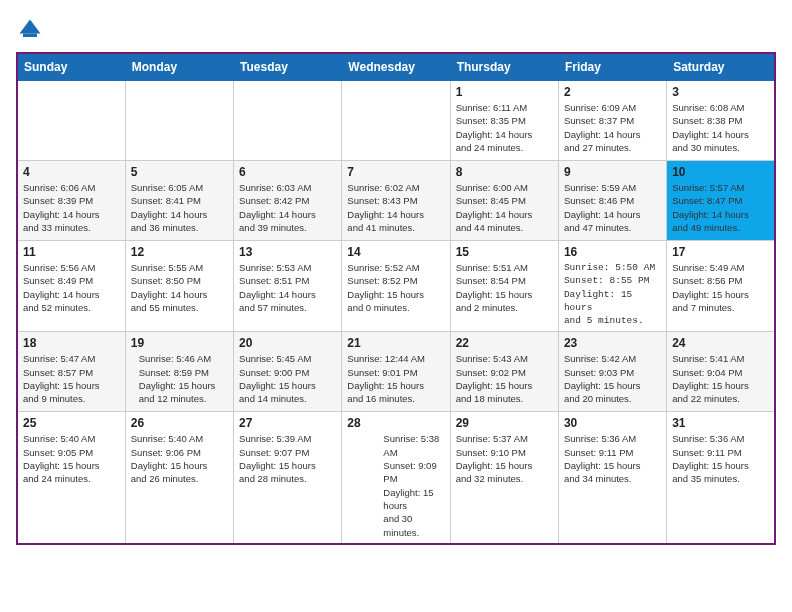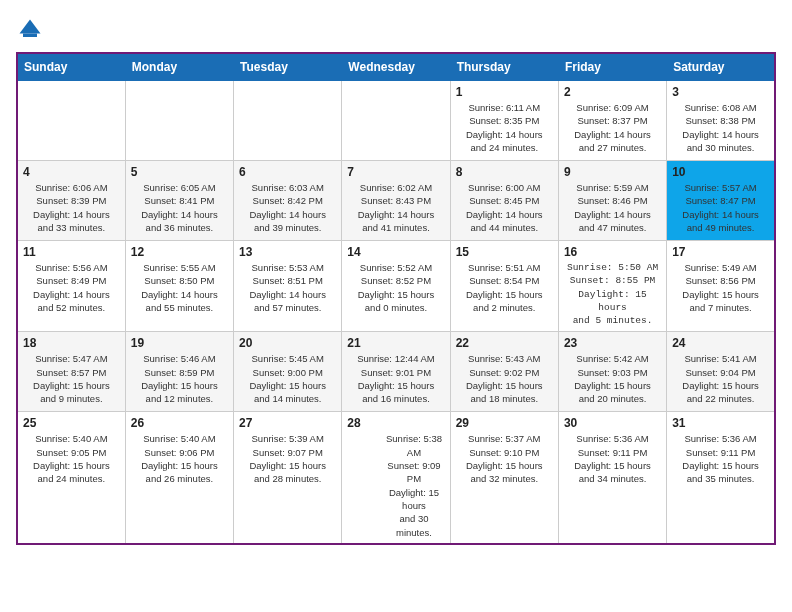--- a/index.html
+++ b/index.html
@@ -74,21 +74,20 @@
     .day-number {
       font-weight: bold;
       font-size: 12px;
       color: #222;
       margin-bottom: 2px;
     }
     .day-info {
       font-size: 9.5px;
       color: #333;
       line-height: 1.4;
-      text-align: center;
     }
     .empty-cell {
       background: #fff !important;
     }
   </style>
 </head>
 <body>
 
 <div class="header">
   <div class="logo">
@@ -252,21 +251,21 @@
       <tr>
         <td style="background: rgb(245, 245, 245);">
           <div class="day-number">18</div>
           <div class="day-info" style="white-space: pre-line;">Sunrise: 5:47 AM
 Sunset: 8:57 PM
 Daylight: 15 hours
 and 9 minutes.</div>
         </td>
         <td style="background: rgb(245, 245, 245);">
           <div class="day-number">19</div>
-          <div class="day-info" style="white-space: pre-line;">Sunrise: 5:46 AM
+          <div class="day-info" style="white-space: pre-line; margin-left: 8px;">Sunrise: 5:46 AM
 Sunset: 8:59 PM
 Daylight: 15 hours
 and 12 minutes.</div>
         </td>
         <td style="background: rgb(245, 245, 245);">
           <div class="day-number">20</div>
           <div class="day-info" style="white-space: pre-line;">Sunrise: 5:45 AM
 Sunset: 9:00 PM
 Daylight: 15 hours
 and 14 minutes.</div>

